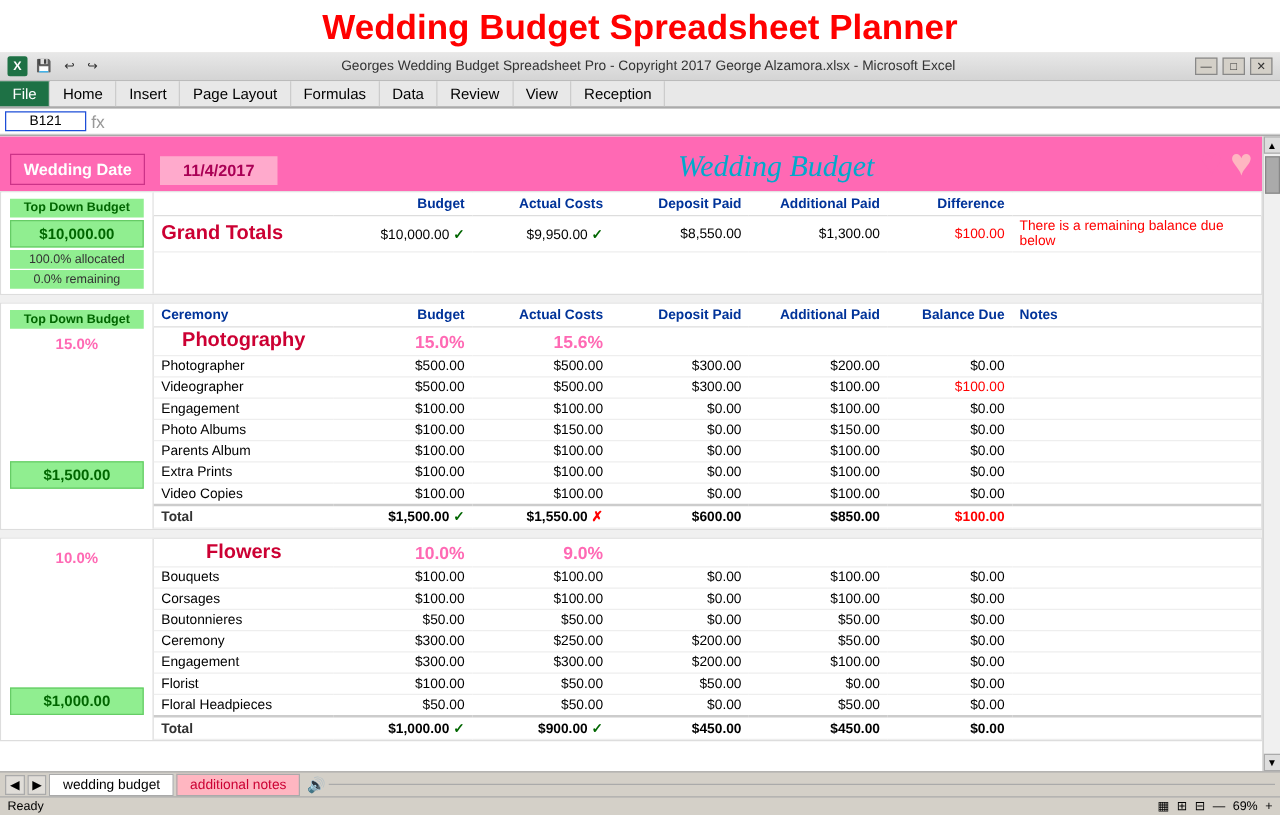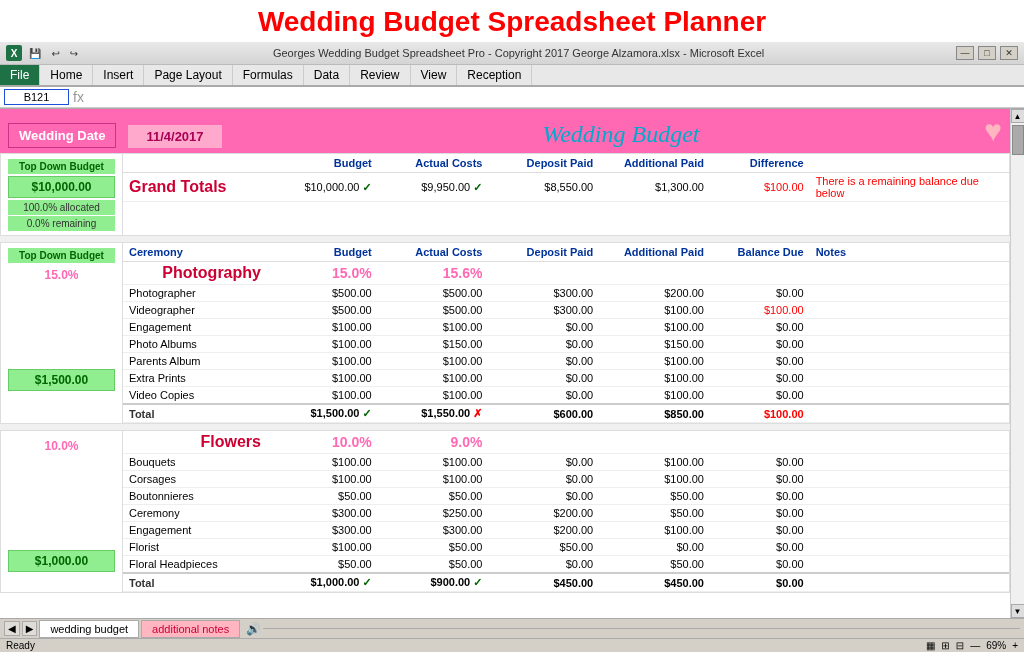--- a/index.html
+++ b/index.html
@@ -67,21 +67,21 @@
       font-weight: bold;
       padding: 3px 6px;
       text-align: right;
       border-bottom: 1px solid #ddd;
       color: #003399;
       font-size: 11px;
     }
     th.left { text-align: left; }
     td { padding: 2px 6px; text-align: right; border-bottom: 1px solid #eee; }
     td.left { text-align: left; }
-    td.category-name { color: #cc0033; font-size: 16px; font-weight: bold; text-align: right; }
+    td.category-name { color: #cc0033; font-size: 16px; font-weight: bold; text-align: center; }
     td.pct-pink { color: #ff69b4; font-size: 14px; font-weight: bold; }
     .grand-total-name { color: #cc0033; font-size: 16px; font-weight: bold; text-align: left; }
 
     .red-text { color: red; }
 
     
     .full-layout { display: flex; flex-direction: column; height: 100%; }
     .spreadsheet-main { display: flex; flex: 1; overflow: hidden; }
 
     .budget-box {

